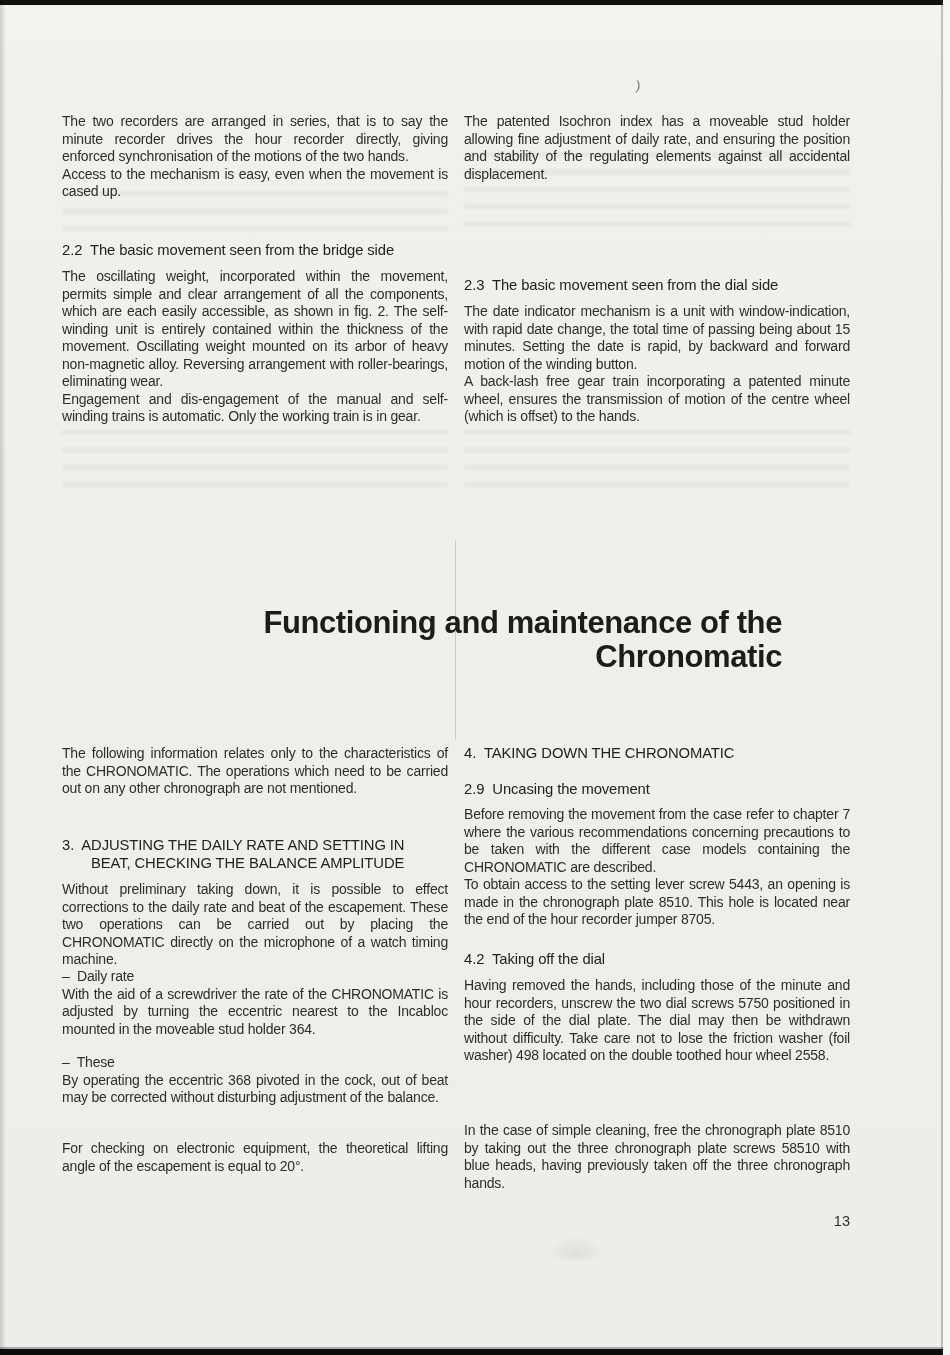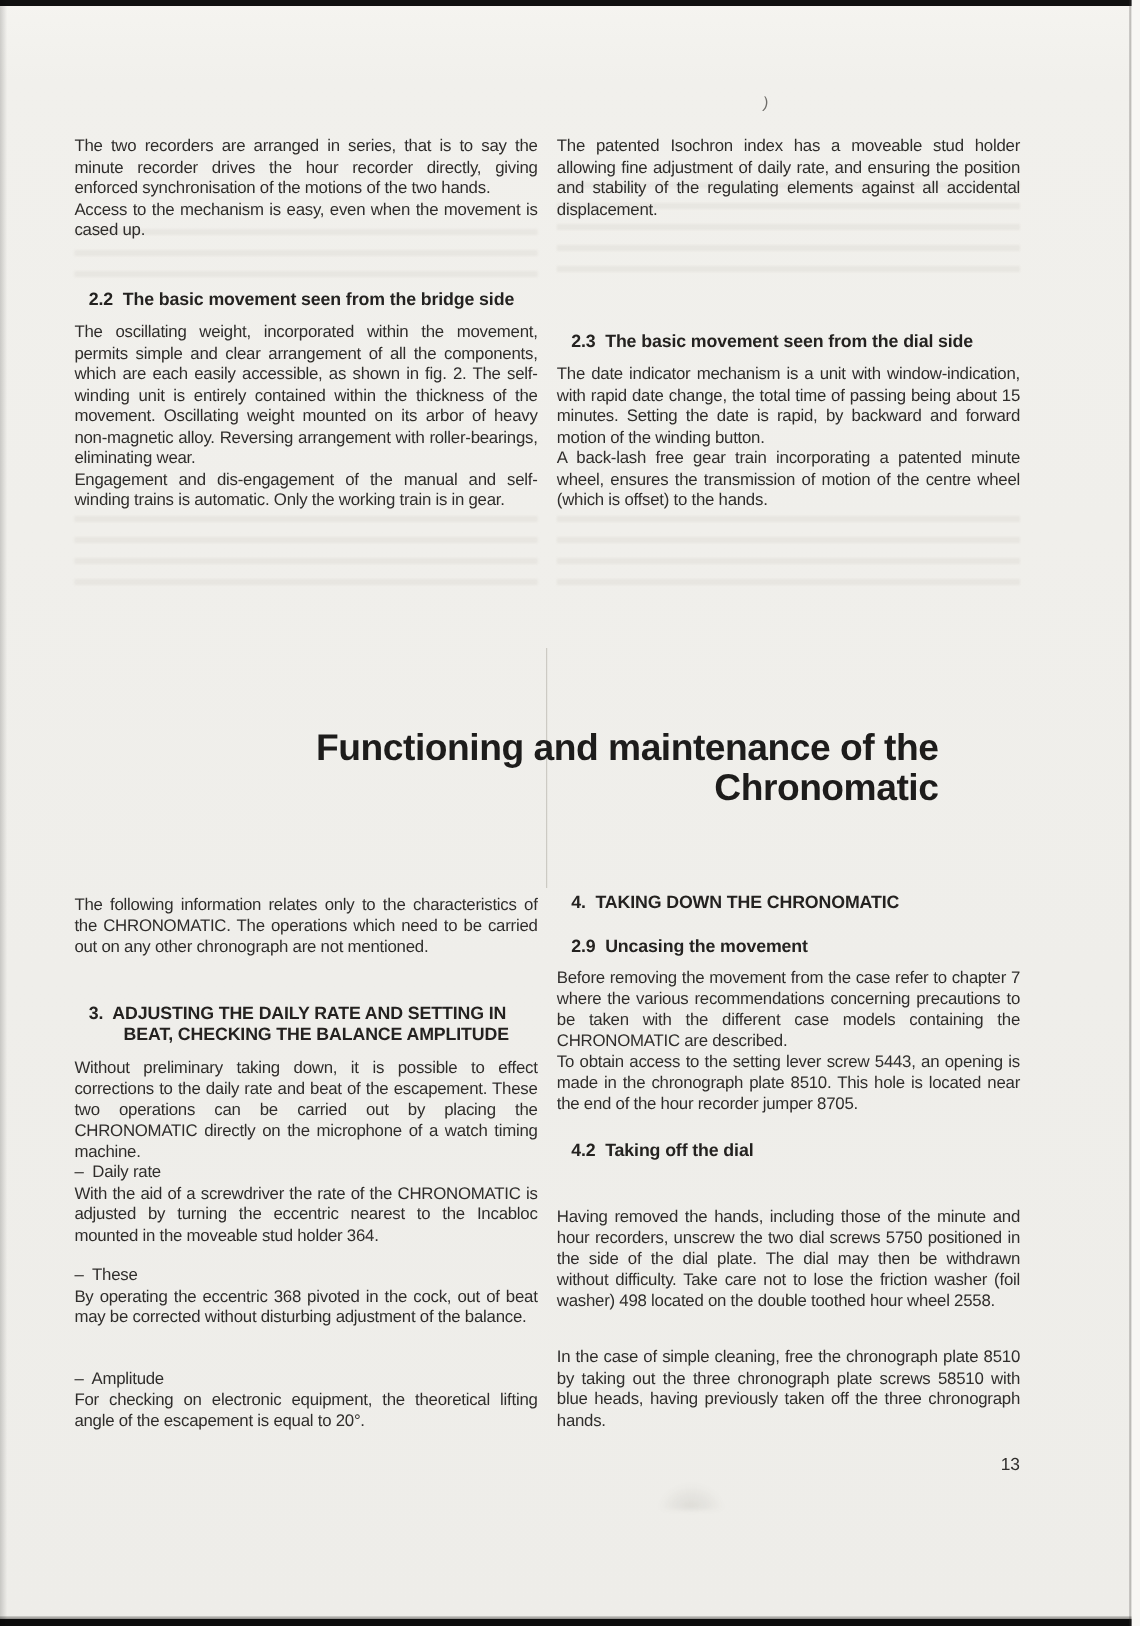--- a/index.html
+++ b/index.html
@@ -7,21 +7,21 @@
     position:relative;width:950px;height:1355px;overflow:hidden;
     background:linear-gradient(180deg,#f5f4f0 0%,#f1f0ec 5%,#efeeea 60%,#eeede9 100%);
     font-family:"Liberation Sans","DejaVu Sans",sans-serif;
     color:#2f2d2b;
   }
   .blk{position:absolute;font-size:14px;line-height:17.5px;letter-spacing:-0.2px;}
   .colL{left:62px;width:386px;}
   .colR{left:464px;width:386px;}
   .blk p{margin:0;text-align:justify;}
   .lbl{text-align:left !important;white-space:pre-wrap;}
-  .h{font-weight:bold;font-size:14.8px;line-height:17.5px;color:#242220;white-space:pre-wrap;letter-spacing:-0.1px;text-align:left;margin-left:12px;}
+  .h{font-weight:normal;font-size:14.8px;line-height:17.5px;color:#242220;white-space:pre-wrap;letter-spacing:-0.1px;text-align:left;}
   .hnum{padding-left:29px;text-indent:-29px;}
   .title{
     position:absolute;left:62px;top:606px;width:720px;
     font-size:31px;line-height:33.5px;font-weight:bold;letter-spacing:-0.4px;
     color:#1d1c1b;white-space:pre-wrap;text-align:right;
   }
   .pagenum{position:absolute;left:464px;top:1213px;width:386px;text-align:right;font-size:14.5px;}
   
   .bar-top{position:absolute;left:0;top:0;width:950px;height:5px;background:#101010;}
   .bar-bottom{position:absolute;left:0;bottom:0;width:950px;height:6px;background:#0c0c0c;}
@@ -90,32 +90,31 @@
   </div>
   <div class="blk colL" style="top:968px;">
     <p class="lbl">–  Daily rate</p>
     <p>With the aid of a screwdriver the rate of the CHRONOMATIC is adjusted by turning the eccentric nearest to the Incabloc mounted in the moveable stud holder 364.</p>
   </div>
   <div class="blk colL" style="top:1054px;">
     <p class="lbl">–  These</p>
     <p>By operating the eccentric 368 pivoted in the cock, out of beat may be corrected without disturbing adjustment of the balance.</p>
   </div>
   <div class="blk colL" style="top:1140px;">
-    <p class="lbl">–  Amplitude</p>
     <p>For checking on electronic equipment, the theoretical lifting angle of the escapement is equal to 20°.</p>
   </div>
 
   <div class="blk colR h hnum" style="top:745px;">4.  TAKING DOWN THE CHRONOMATIC</div>
   <div class="blk colR h" style="top:781px;">2.9  Uncasing the movement</div>
   <div class="blk colR" style="top:806px;">
     <p>Before removing the movement from the case refer to chapter 7 where the various recommendations concerning precautions to be taken with the different case models containing the CHRONOMATIC are described.</p>
     <p>To obtain access to the setting lever screw 5443, an opening is made in the chronograph plate 8510. This hole is located near the end of the hour recorder jumper 8705.</p>
   </div>
   <div class="blk colR h" style="top:951px;">4.2  Taking off the dial</div>
-  <div class="blk colR" style="top:977px;margin-top:28px;">
+  <div class="blk colR" style="top:977px;">
     <p>Having removed the hands, including those of the minute and hour recorders, unscrew the two dial screws 5750 positioned in the side of the dial plate. The dial may then be withdrawn without difficulty. Take care not to lose the friction washer (foil washer) 498 located on the double toothed hour wheel 2558.</p>
   </div>
   <div class="blk colR" style="top:1122px;">
     <p>In the case of simple cleaning, free the chronograph plate 8510 by taking out the three chronograph plate screws 58510 with blue heads, having previously taken off the three chronograph hands.</p>
   </div>
 
   <div class="pagenum">13</div>
 
 </div>
 

